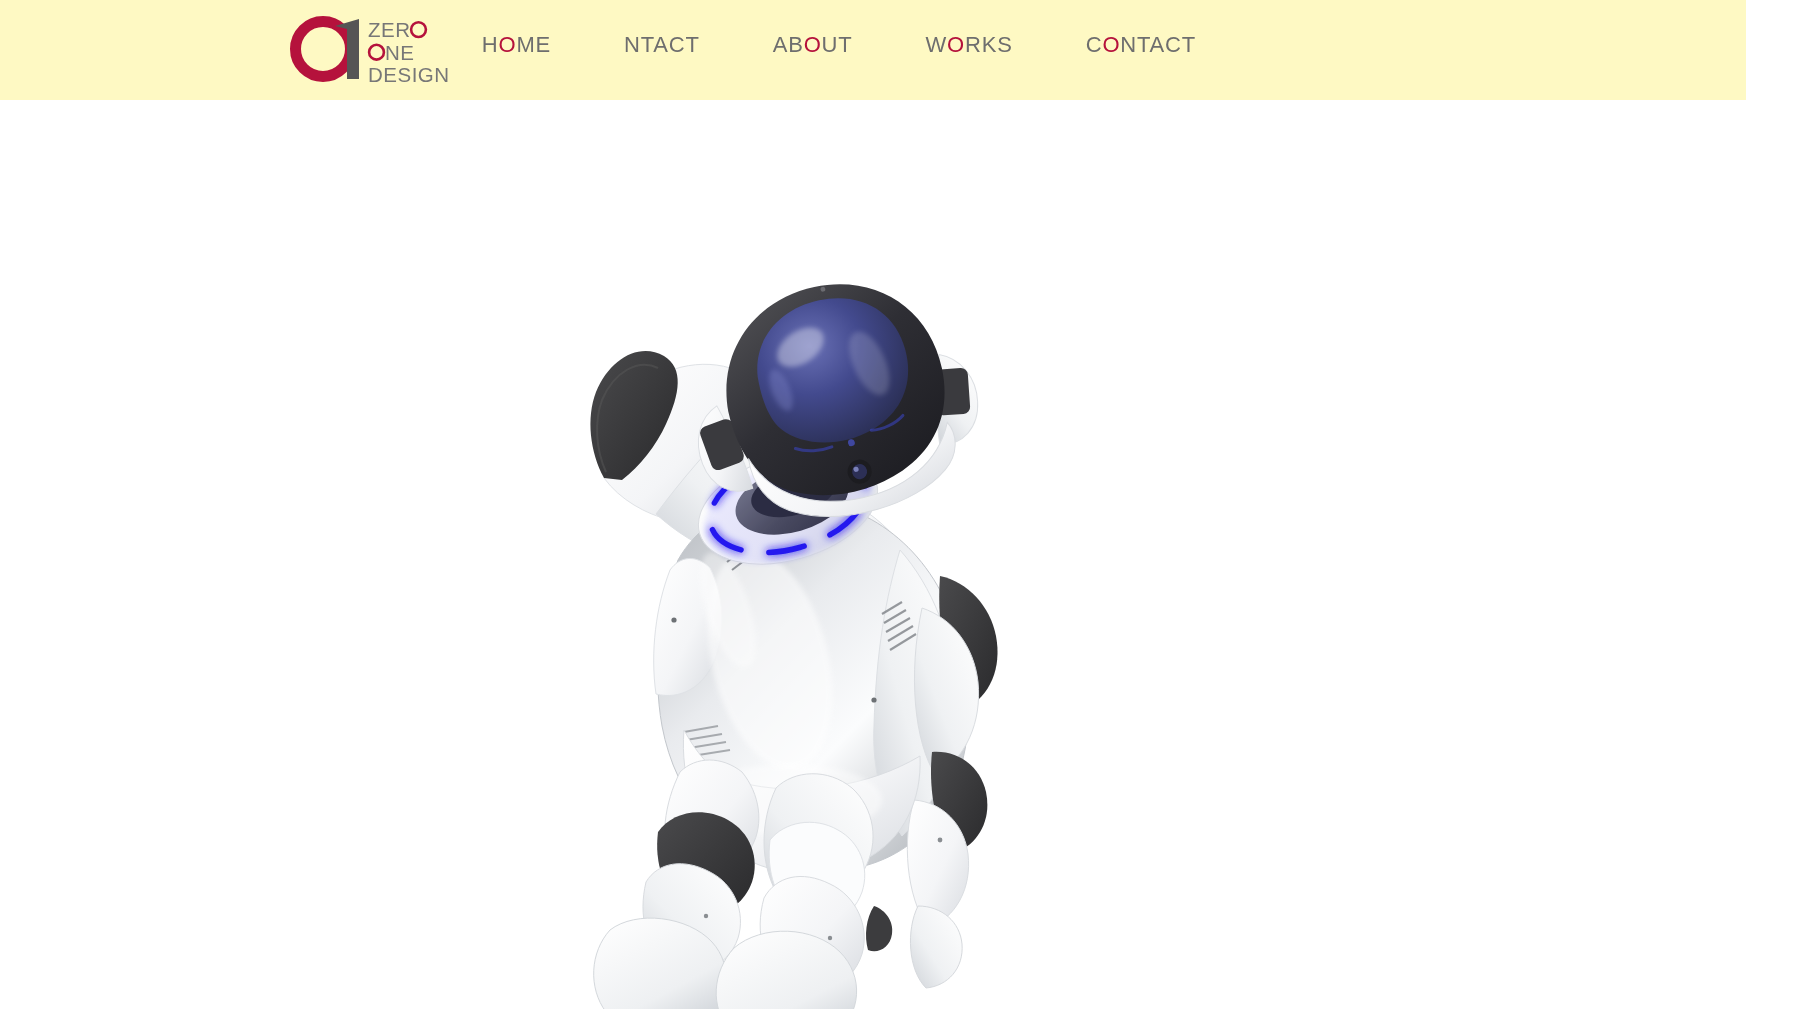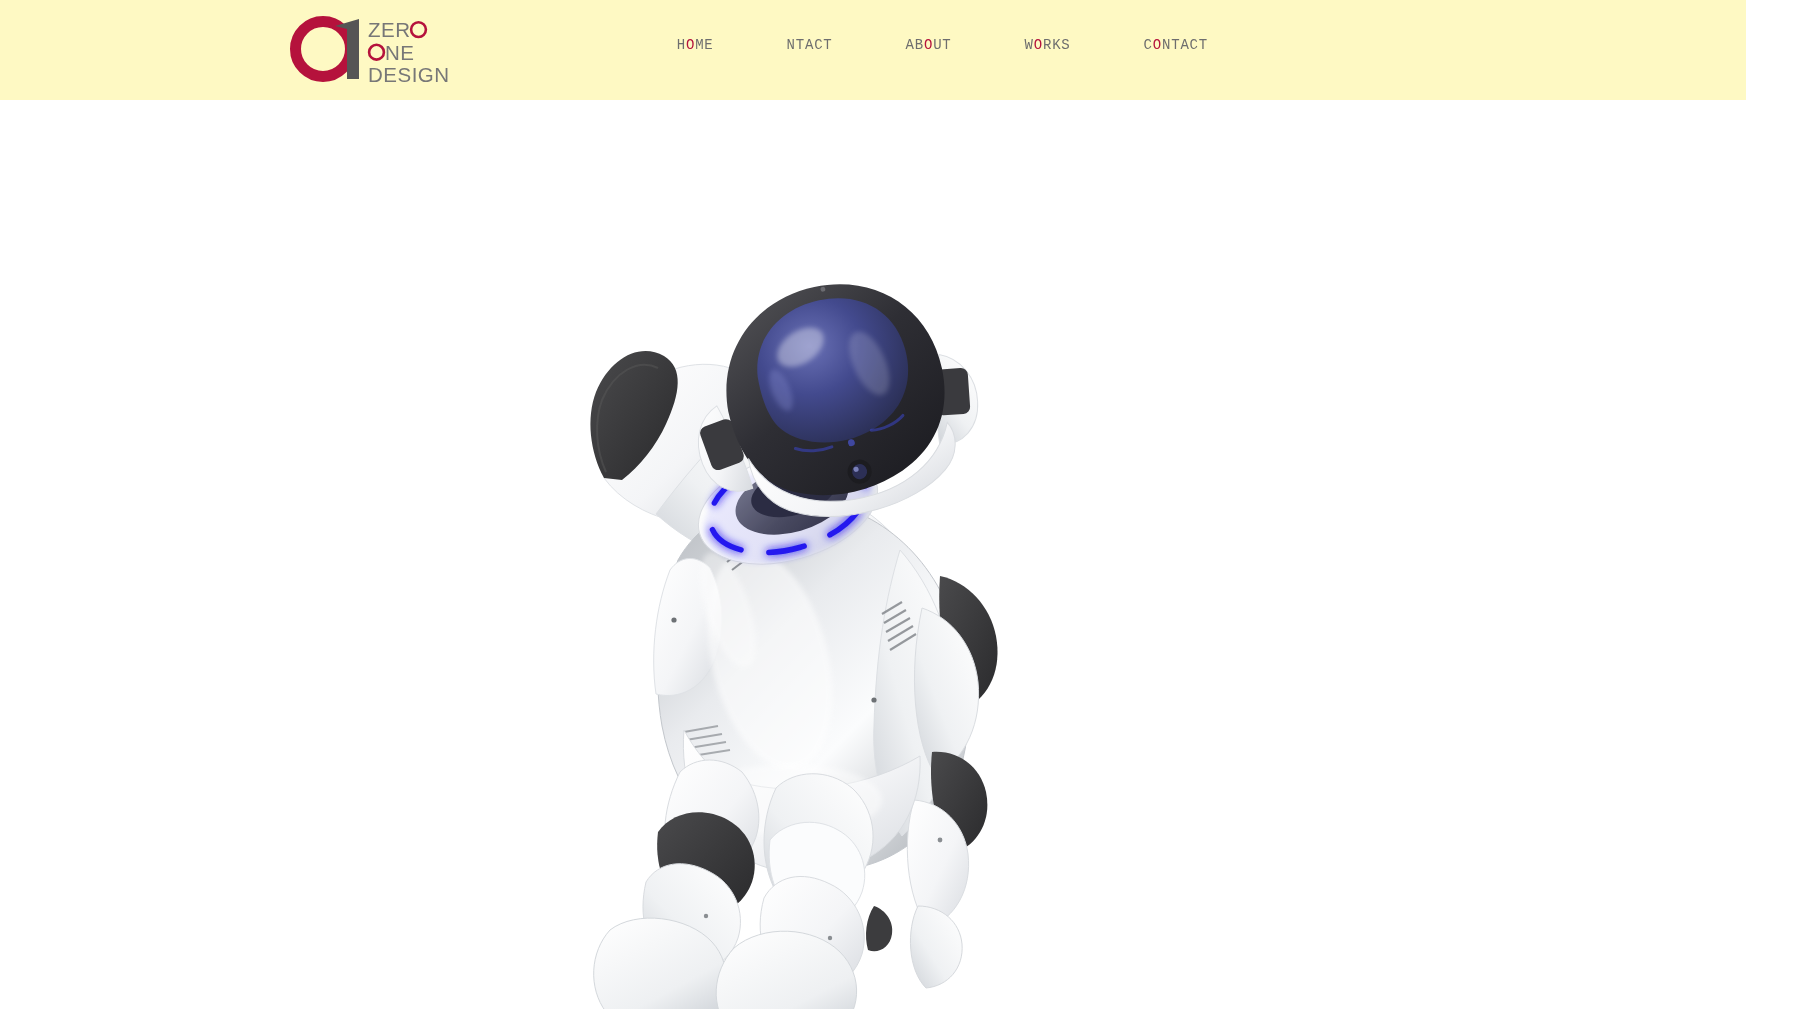--- a/index.html
+++ b/index.html
@@ -26,32 +26,32 @@
   }
   .logo svg { display:block; width:172px; height:68px; }
 
   
   .nav {
     position:absolute; right:538px; top:33px;
     display:flex; align-items:center;
     gap:0px;
   }
   .nav-item {
-    font-family:Liberation Mono, monospace;
-    font-size:14px;
+    font-family:Liberation Sans, sans-serif;
+    font-size:22px;
     letter-spacing:0.8px;
     color:#6e6e6e;
     text-decoration:none;
     white-space:nowrap;
     padding:0 0;
     margin-right:73px;
     line-height:24px;
     cursor:pointer;
   }
-  .nav-item:last-child { margin-right:0; }
+  .nav-item:last-child { margin-right:12px; }
   .nav-item .ored { color:#b5123c; }
 
   
   .hero {
     position:absolute; left:0; top:100px;
     width:1800px; height:909px;
     background:#ffffff;
     overflow:hidden;
   }
   .robot-wrap {

